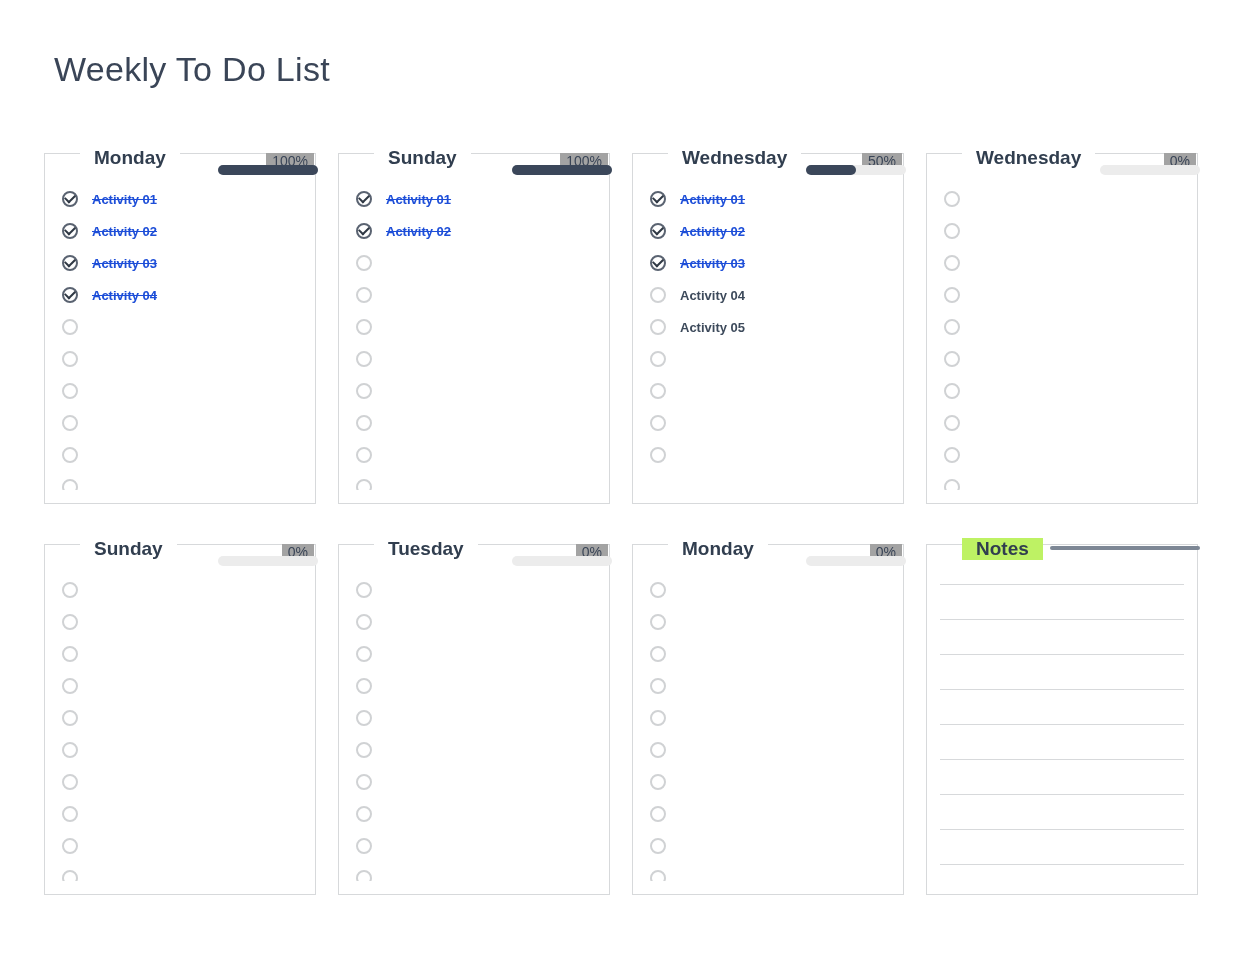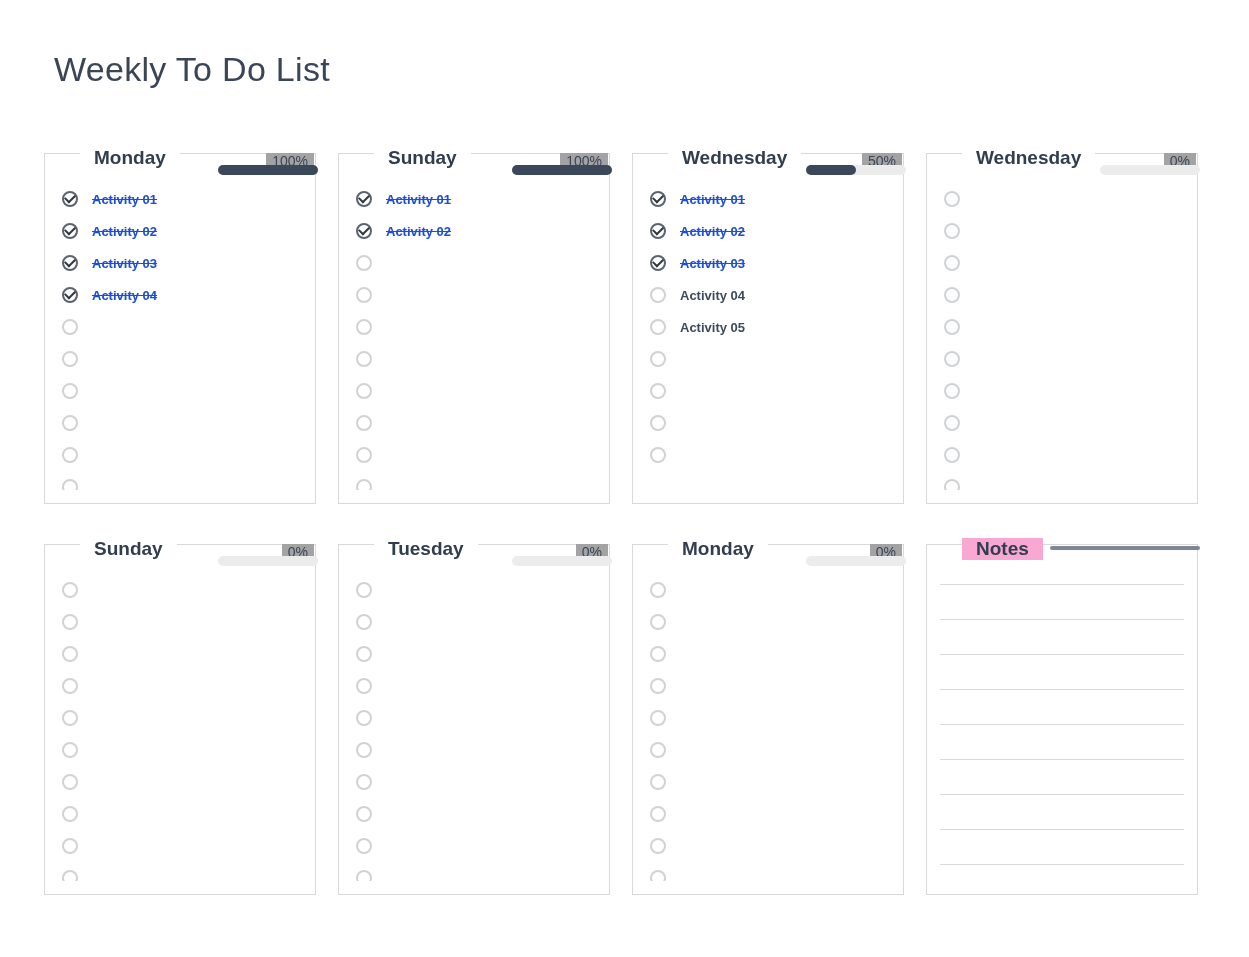--- a/index.html
+++ b/index.html
@@ -27,21 +27,21 @@
   .check-circle.done{border-color:#5a6371}
   .tick{display:none}
   .check-circle.done .tick{display:block;width:8px;height:5px;border-left:2px solid #2f3844;border-bottom:2px solid #2f3844;transform:rotate(-45deg);margin-top:-3px}
   .task-label{font-size:13px;color:#3d4a5b;font-weight:600}
   .task-label.done{color:#1d4ed8;text-decoration:line-through}
 
   
   .notes-lines{position:absolute;top:56px;left:14px;right:14px;bottom:14px}
   .notes-line{height:34px;border-bottom:1px solid #d7d9db}
   .notes-line:first-child{border-top:1px solid #d7d9db}
-  .notes-title{font-size:19px;font-weight:700;color:#313e4f;background:#f9a8d4;padding:0 14px;margin-left:36px}
+  .notes-title{font-size:19px;font-weight:700;color:#313e4f;background:#bef264;padding:0 14px;margin-left:36px}
 </style>
 </head>
 <body>
 
 <div class="page">
   <h1 class="title">Weekly To Do List</h1>
   <div class="grid" id="grid">
       <div class="card">
         <div class="card-frame"></div>
         <div class="card-header">

